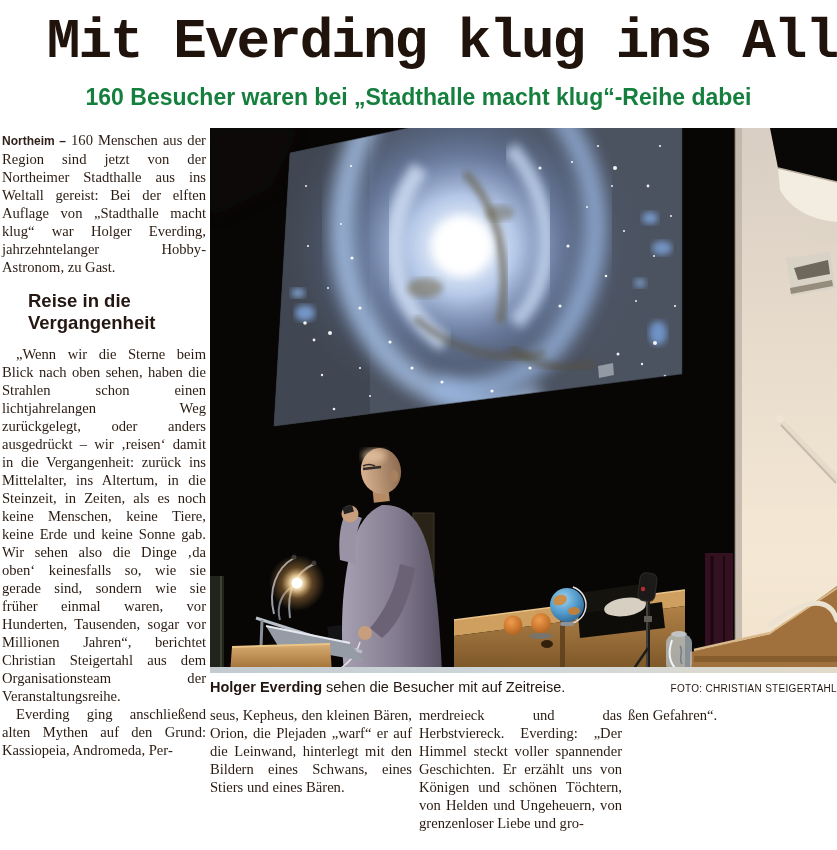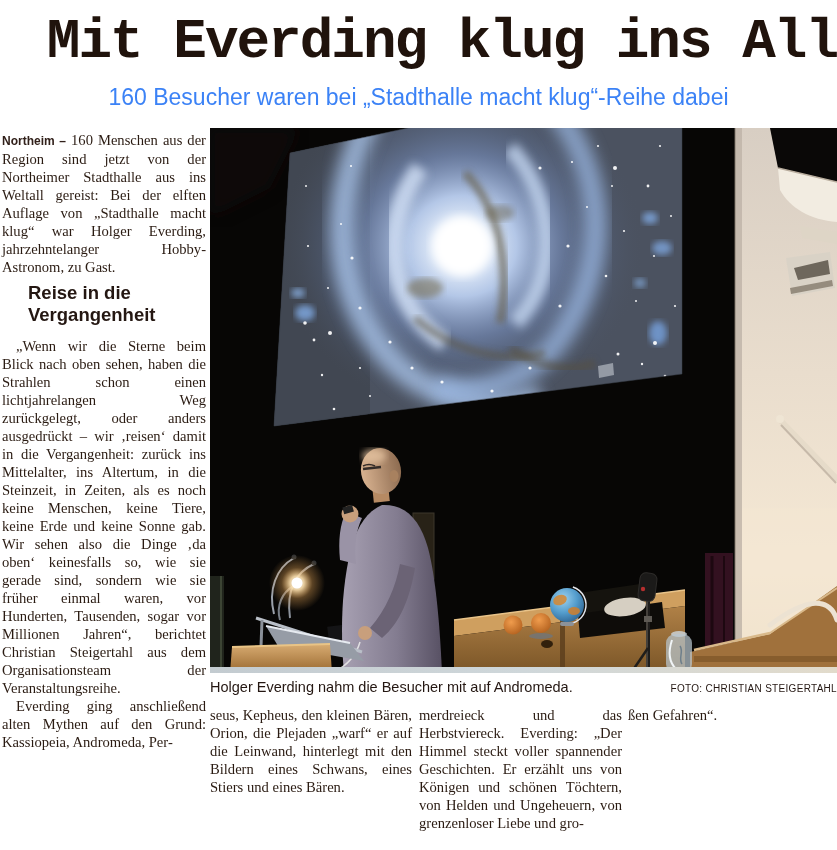--- a/index.html
+++ b/index.html
@@ -9,49 +9,49 @@
     font-family:"Liberation Serif", serif;
   }
   .headline{
     position:absolute;top:10px;left:0;width:837px;margin:0;
     font-family:Liberation Mono, monospace;font-weight:bold;
     font-size:56px;letter-spacing:-2px;text-align:right;color:#20130c;
     line-height:1.15;
   }
   .subheadline{
     position:absolute;top:84px;left:0;width:837px;margin:0;
-    font-family:"Liberation Sans", sans-serif;font-weight:normal;
-    font-size:23px;text-align:center;color:#3b82f6;line-height:1.2;
+    font-family:"Liberation Sans", sans-serif;font-weight:bold;
+    font-size:23px;text-align:center;color:#15803d;line-height:1.2;
   }
   .col{
     position:absolute;font-size:14.6px;line-height:18px;
     text-align:justify;hyphens:auto;-webkit-hyphens:auto;color:#2a1b12;
   }
   .col p{margin:0}
   .col p.indent{text-indent:14px}
   .col1{left:2px;top:131px;width:204px}
   .col2{left:210px;top:706px;width:202px}
   .col3{left:419px;top:706px;width:203px}
   .col4{left:628px;top:706px;width:209px}
   .lead-in{font-family:"Liberation Sans", sans-serif;font-weight:bold;font-size:12px;color:#31201a}
   .crosshead{
     font-family:"Liberation Sans", sans-serif;font-weight:bold;
     font-size:18.5px;line-height:22px;color:#241712;
-    margin:6px 0 11px 0;padding-left:26px;text-align:left;
+    margin:14px 0 11px 0;padding-left:26px;text-align:left;
   }
   .photo{
     position:absolute;left:210px;top:128px;width:627px;height:545px;
     margin:0;background:#070605;overflow:hidden;
   }
   .caption{
     position:absolute;left:210px;top:679px;width:627px;
     display:flex;justify-content:space-between;align-items:flex-end;
     font-family:"Liberation Sans", sans-serif;font-size:14.5px;color:#241712;
   }
-  .caption b{font-weight:normal}
+  .caption b{font-weight:bold}
   .credit{font-size:10px;letter-spacing:.3px;padding-bottom:1px;white-space:nowrap}
   .kmn{float:right;font-family:"Liberation Sans", sans-serif;font-size:12px;color:#6b6258;margin-top:3px}
 </style>
 </head>
 <body>
 
 <h1 class="headline">Mit Everding klug ins All</h1>
 <h2 class="subheadline">160 Besucher waren bei „Stadthalle macht klug“-Reihe dabei</h2>
 
 <div class="col col1">
@@ -324,21 +324,21 @@
       <circle cx="87" cy="455" r="5.5" fill="#ffffff"></circle>
       <polygon points="22,519 120,516 122,545 20,545" fill="url(#woodLectG)"></polygon>
       <line x1="22" y1="519" x2="120" y2="516" stroke="#e9c486" stroke-width="2"></line>
     </g>
 
     <rect x="0" y="539" width="627" height="6" fill="url(#stripG)"></rect>
   </svg>
 </figure>
 
 <div class="caption">
-  <span><b>Holger Everding</b> <span>nahm die Besucher mit auf Andromeda.</span></span>
+  <span><b>Holger Everding</b> <span>sehen die Besucher mit auf Zeitreise.</span></span>
   <span class="credit">FOTO: CHRISTIAN STEIGERTAHL</span>
 </div>
 
 <div class="col col2">
   <p>seus, Kepheus, den kleinen Bären, Orion, die Plejaden „warf“ er auf die Leinwand, hinterlegt mit den Bildern eines Schwans, eines Stiers und eines Bären.</p>
 </div>
 <div class="col col3">
   <p>merdreieck und das Herbstviereck. Everding: „Der Himmel steckt voller spannender Geschichten. Er erzählt uns von Königen und schönen Töchtern, von Helden und Ungeheuern, von grenzenloser Liebe und gro-</p>
 </div>
 <div class="col col4">

